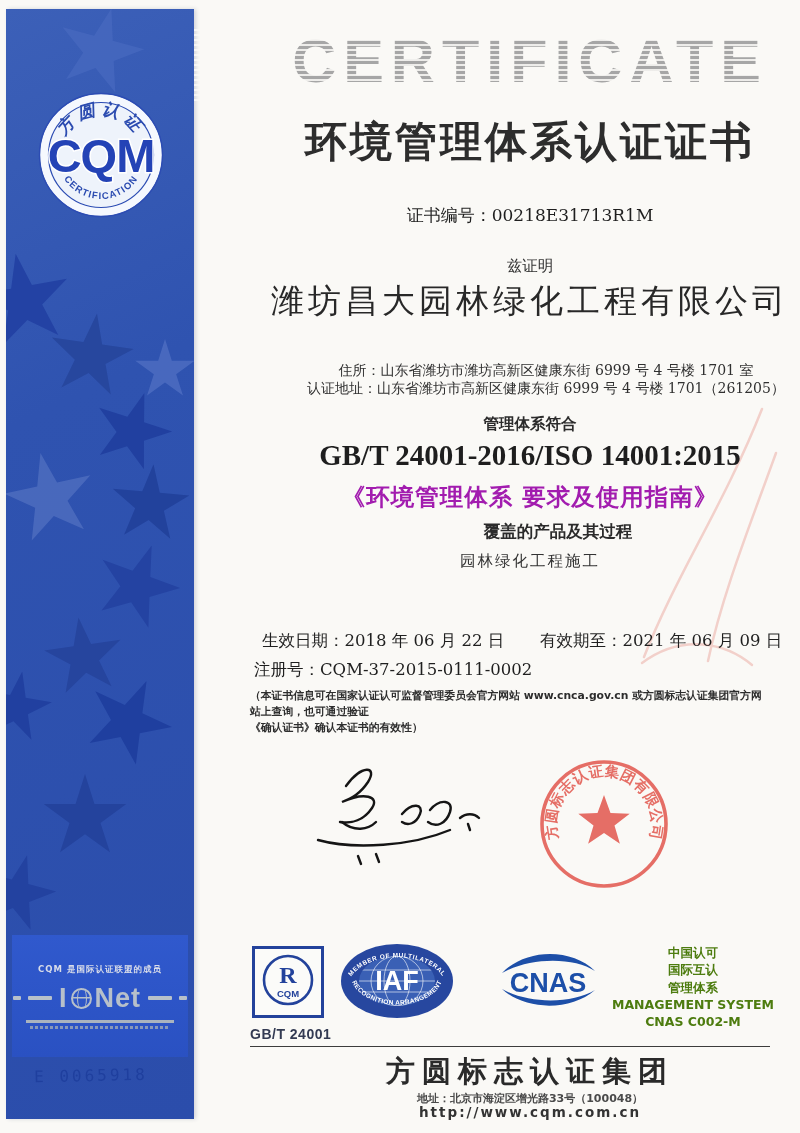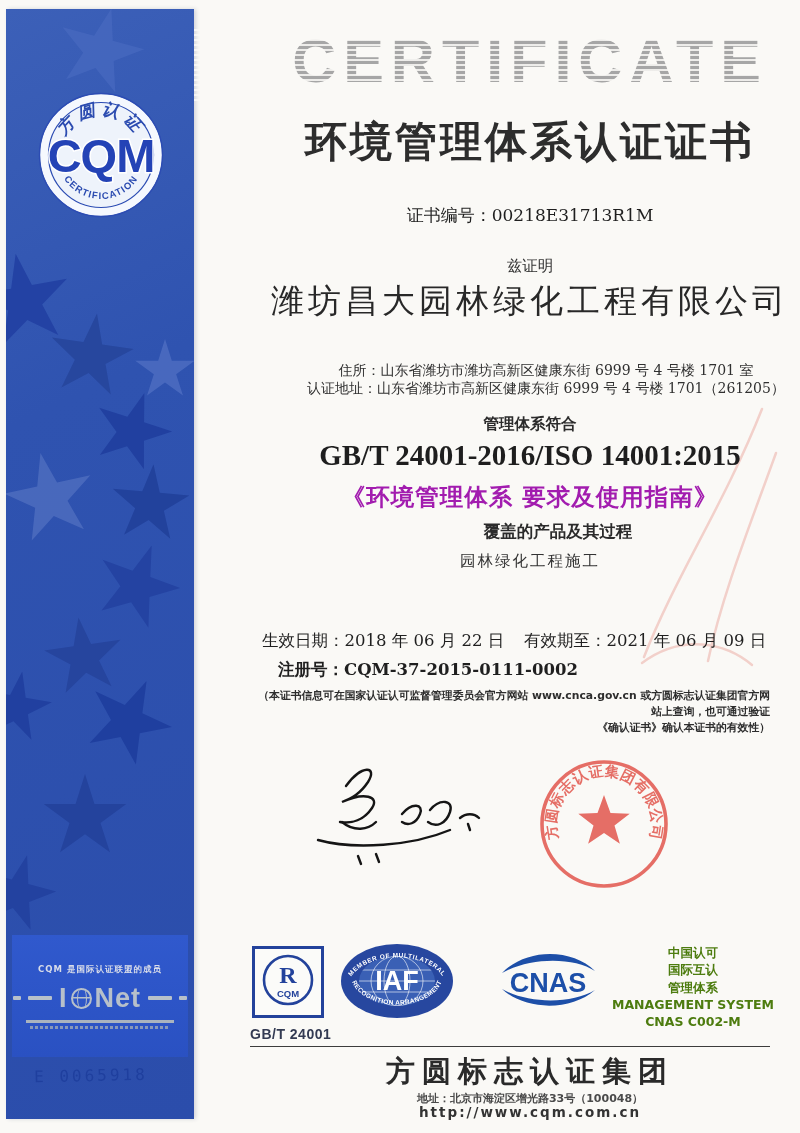--- a/index.html
+++ b/index.html
@@ -81,25 +81,25 @@
   .addr1{top:362px;}
   .addr2{top:380px;}
   .conform{top:414px;font-family:"DejaVu Sans","Liberation Sans",sans-serif;font-size:15.5px;font-weight:700;color:#2b2b2b;}
   .standard{top:439px;font-family:"Liberation Serif","DejaVu Serif",serif;font-size:29px;font-weight:700;color:#1e1e1e;}
   .stdname{top:481px;font-family:"DejaVu Sans","Liberation Sans",sans-serif;font-size:23.5px;font-weight:700;letter-spacing:1px;color:#a21caf;}
   .scopelabel{top:521px;font-family:"DejaVu Sans","Liberation Sans",sans-serif;font-size:16.5px;font-weight:700;color:#2b2b2b;margin-left:28px;}
   .scope{top:551px;font-size:15.5px;letter-spacing:2px;color:#333;}
 
   .dateline{position:absolute;font-size:16.5px;color:#1f1f1f;white-space:nowrap;}
   .effective{left:68px;top:630px;}
-  .expiry{left:330px;top:630px;}
-  .reg{left:84px;top:659px;font-weight:bold;}
+  .expiry{left:346px;top:630px;}
+  .reg{left:60px;top:659px;}
 
   .fineprint{
-    position:absolute;left:56px;top:688px;width:520px;text-align:right;
+    position:absolute;left:56px;top:688px;width:520px;text-align:left;
     font-family:"DejaVu Sans","Liberation Sans",sans-serif;
     font-size:10.8px;font-weight:600;line-height:1.5;color:#2d2d2d;white-space:normal;
   }
 
   .signature{position:absolute;left:108px;top:752px;}
   .seal{position:absolute;left:344px;top:758px;}
   .sealdate{
     position:absolute;left:300px;top:872px;width:282px;text-align:center;
     font-size:20px;font-weight:700;letter-spacing:2px;color:#1c1c1c;white-space:nowrap;
   }

